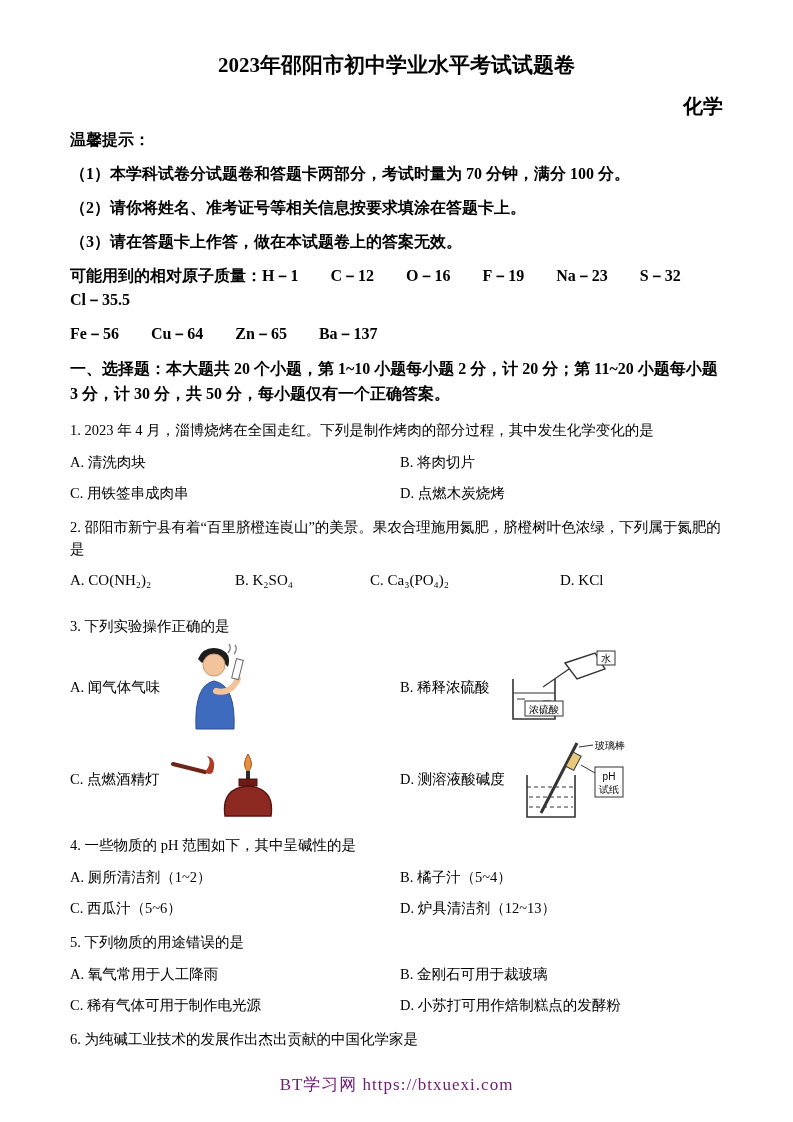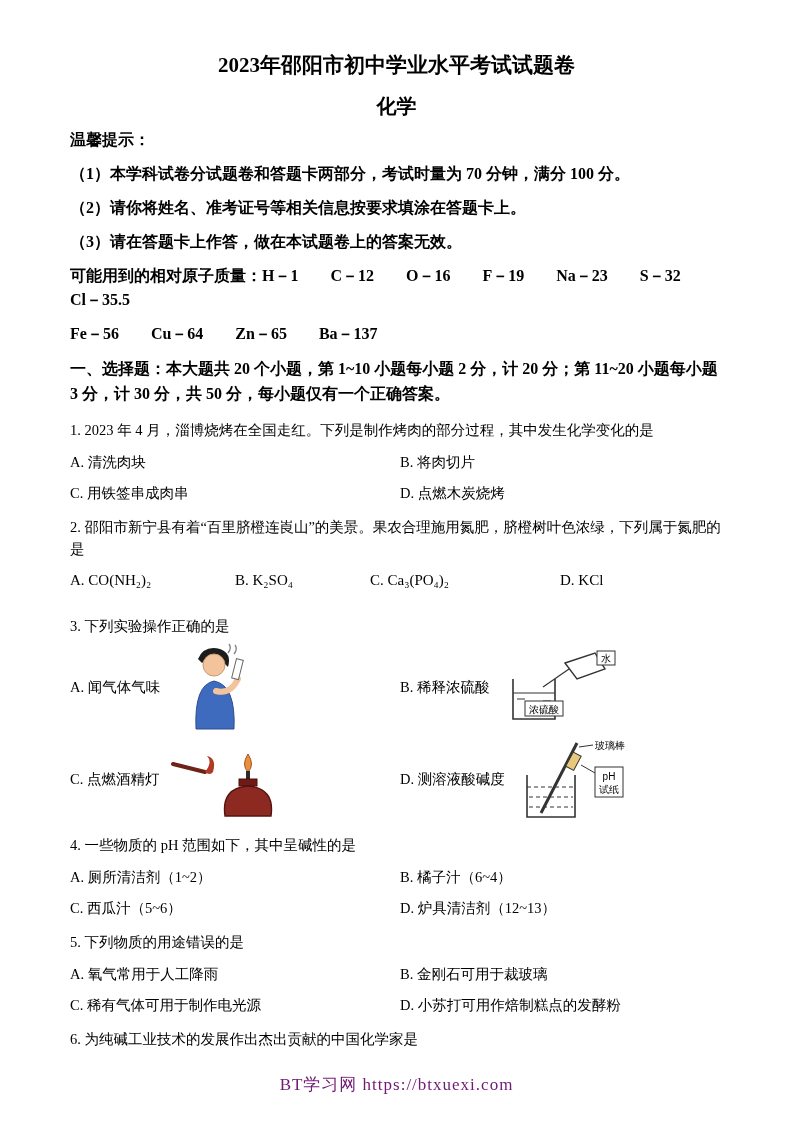--- a/index.html
+++ b/index.html
@@ -4,21 +4,21 @@
 <style>
   * { margin:0; padding:0; box-sizing:border-box; }
   html,body { background:#888; }
   body { width:793px; height:1122px; margin:0 auto; }
   .page {
     width:793px; height:1122px; background:#ffffff; position:relative;
     font-family:"Liberation Serif","DejaVu Serif",serif; color:#000;
     padding:50px 70px 0 70px; overflow:hidden;
   }
   .title { text-align:center; font-size:21px; font-weight:bold; line-height:30px; }
-  .subject { text-align:center; font-size:20px; font-weight:bold; line-height:28px; margin-top:12px; }
+  .subject { text-align:right; font-size:20px; font-weight:bold; line-height:28px; margin-top:12px; }
   .b-line { font-size:16px; font-weight:bold; line-height:24px; margin-top:10px; }
   .notice-heading { margin-top:8px; }
   .section-heading { font-size:16px; font-weight:bold; line-height:25px; margin-top:10px; }
   .q-text { font-size:14.5px; line-height:22px; margin-top:13px; }
   .opt-row { display:flex; font-size:14.5px; line-height:20px; margin-top:11px; }
   .col-l { width:330px; flex:none; }
   .col-r { flex:1; }
   .q2-row { display:flex; align-items:flex-start; font-size:15px; margin-top:12px; height:30px; }
   .q2-a { width:165px; flex:none; }
   .q2-b { width:135px; flex:none; }
@@ -133,21 +133,21 @@
           <text x="94" y="56" font-size="10" text-anchor="middle">试纸</text>
         </svg>
       </div>
     </div>
   </div>
 
   <div>
     <p class="q-text">4. 一些物质的 pH 范围如下，其中呈碱性的是</p>
     <div class="opt-row">
       <span class="col-l">A. 厕所清洁剂（1~2）</span>
-      <span class="col-r">B. 橘子汁（6~4）</span>
+      <span class="col-r">B. 橘子汁（5~4）</span>
     </div>
     <div class="opt-row">
       <span class="col-l">C. 西瓜汁（5~6）</span>
       <span class="col-r">D. 炉具清洁剂（12~13）</span>
     </div>
   </div>
 
   <div>
     <p class="q-text">5. 下列物质的用途错误的是</p>
     <div class="opt-row">

